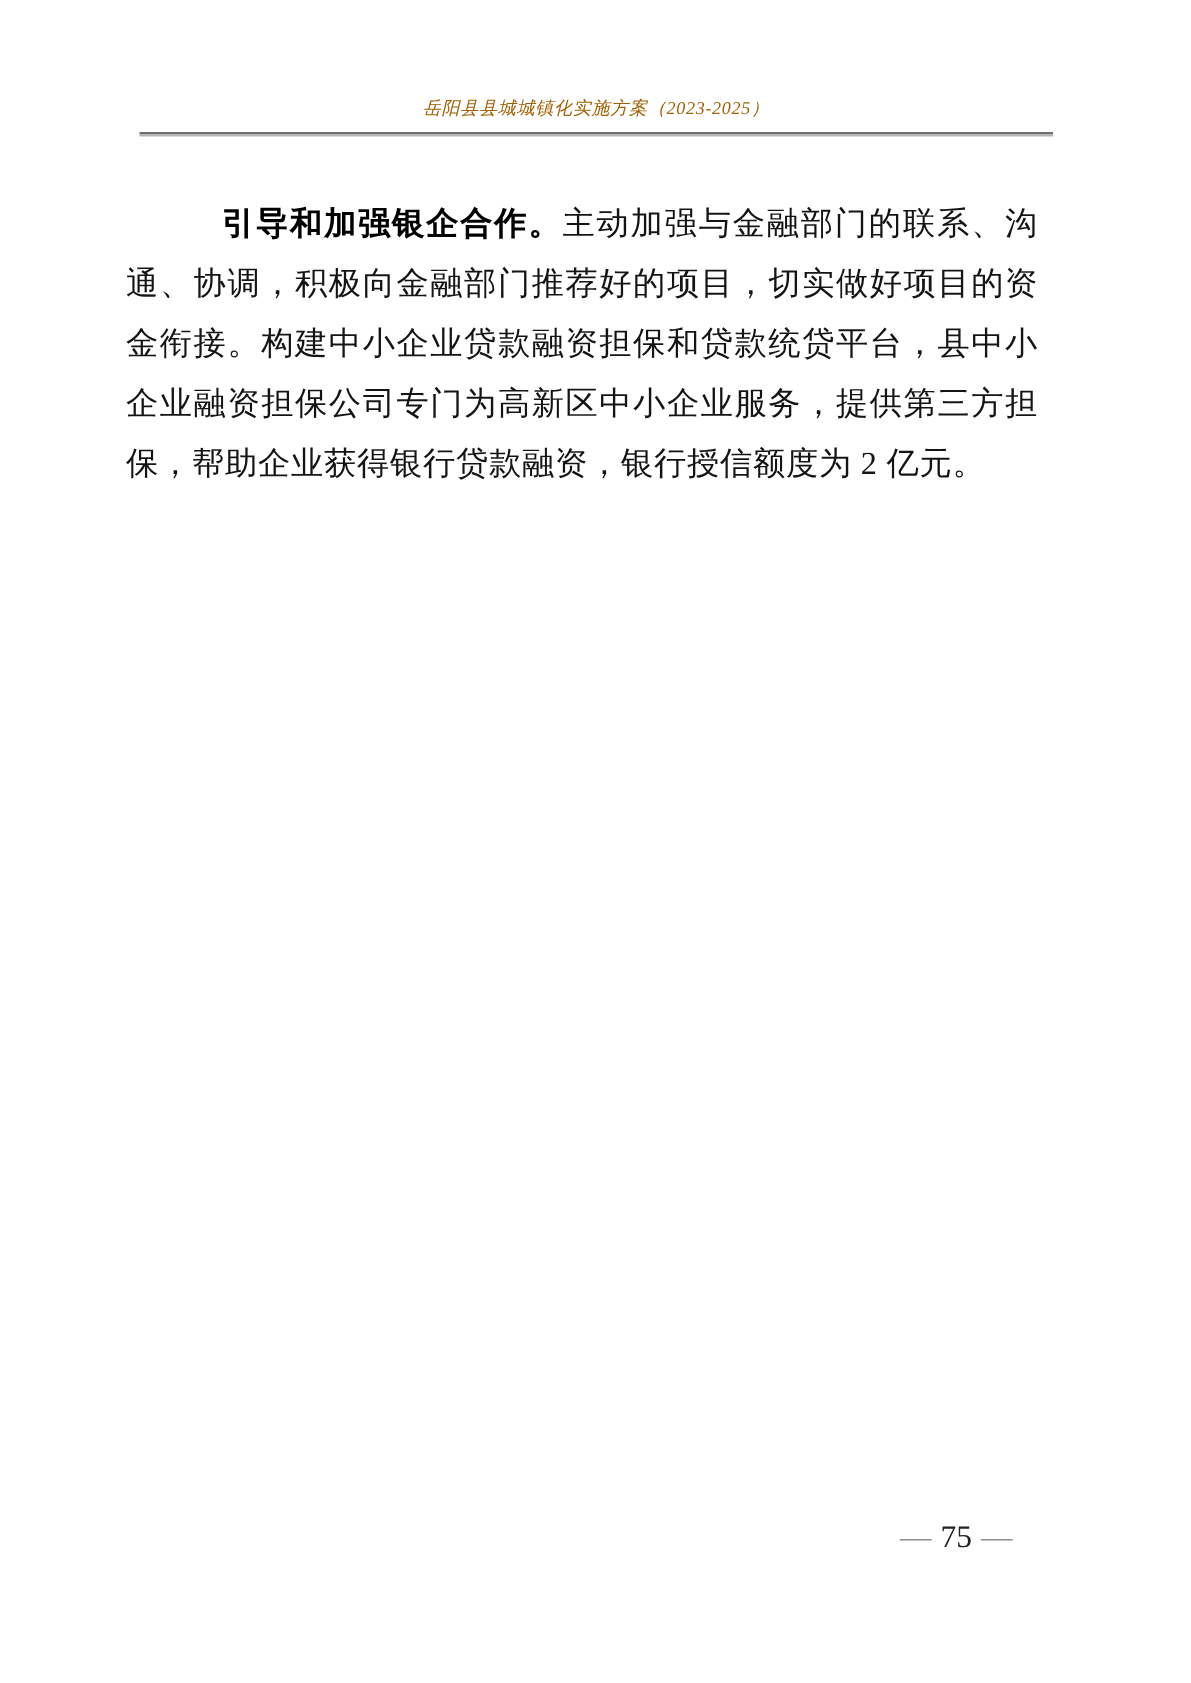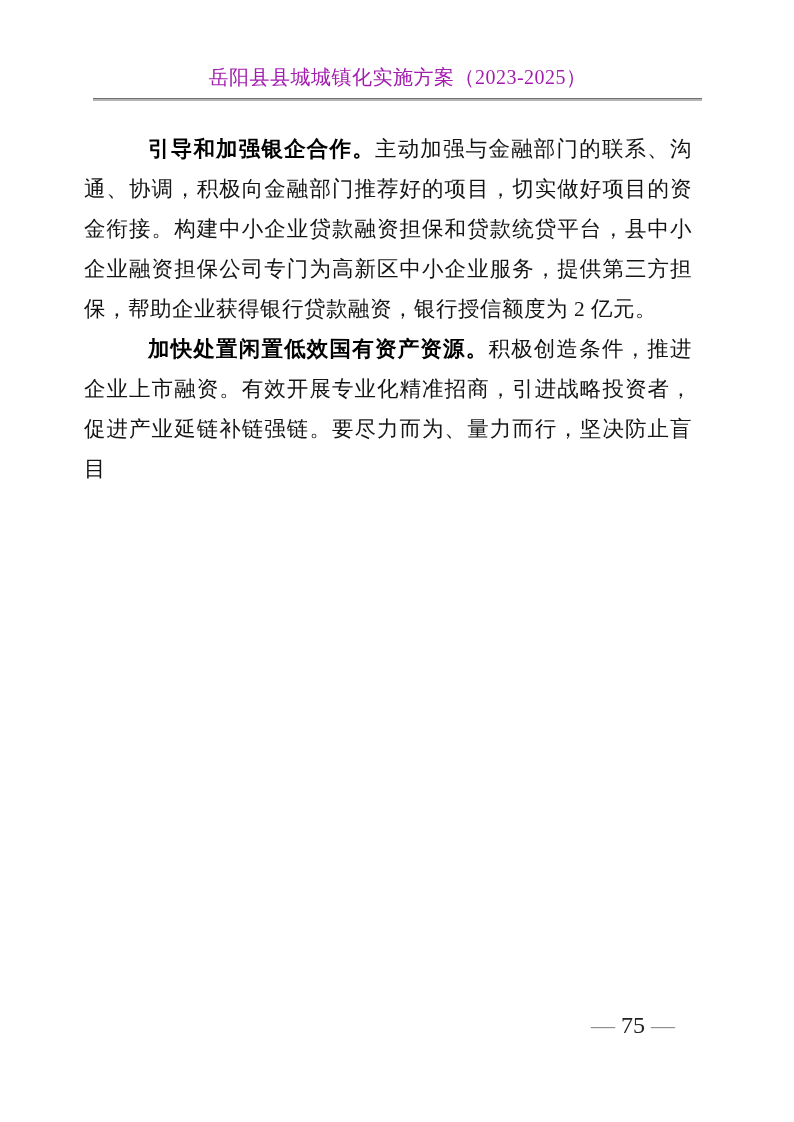--- a/index.html
+++ b/index.html
@@ -17,25 +17,26 @@
     color: #1a1a1a;
   }
   .header {
     position: absolute;
     left: 93px;
     right: 92px;
     top: 64px;
   }
   .header-title {
     text-align: center;
-    font-size: 20px;
+    font-size: 12px;
     letter-spacing: 0.5px;
-    color: #a21caf;
+    color: #a16207;
     padding-bottom: 7px;
     white-space: nowrap;
+    font-style: italic;
   }
   .header-rule {
     height: 3px;
     background: linear-gradient(to bottom, #6f6f6f 0%, #6f6f6f 45%, #b5b5b5 45%, #b5b5b5 100%);
   }
   .doc-body {
     position: absolute;
     left: 84px;
     top: 129px;
     width: 608px;
@@ -50,21 +51,21 @@
     text-indent: 64px;
   }
   .lead {
     font-weight: 700;
     color: #000000;
   }
   .footer {
     position: absolute;
     top: 1012px;
     right: 119px;
-    font-size: 24px;
+    font-size: 21px;
     white-space: nowrap;
   }
   .footer-dash {
     color: #8f8f8f;
   }
   .footer-num {
     color: #222222;
     margin: 0 6px;
   }
 </style>
@@ -76,18 +77,17 @@
   <div class="header">
     <div class="header-title">岳阳县县城城镇化实施方案（2023-2025）</div>
     <div class="header-rule"></div>
   </div>
 
   <div class="doc-body">
     <p class="para"><span class="lead">引导和加强银企合作。</span><span>主动加强与金融部门的联系、沟通、协调，积极向金融部门推荐好的项目，切实做好项目的资金衔接。构建中小企业贷款融资担保和贷款统贷平台，县中小企业融资担保公司专门为高新区中小企业服务，提供第三方担保，帮助企业获得银行贷款融资，银行授信额度为 2 亿元。</span></p>
 
 
 
-    <p class="para"><span class="lead">加快处置闲置低效国有资产资源。</span><span>积极创造条件，推进企业上市融资。有效开展专业化精准招商，引进战略投资者，促进产业延链补链强链。要尽力而为、量力而行，坚决防止盲目</span></p>
   </div>
 
   <div class="footer"><span class="footer-dash">—</span><span class="footer-num">75</span><span class="footer-dash">—</span></div>
 
 </div>
 
 </body></html>

